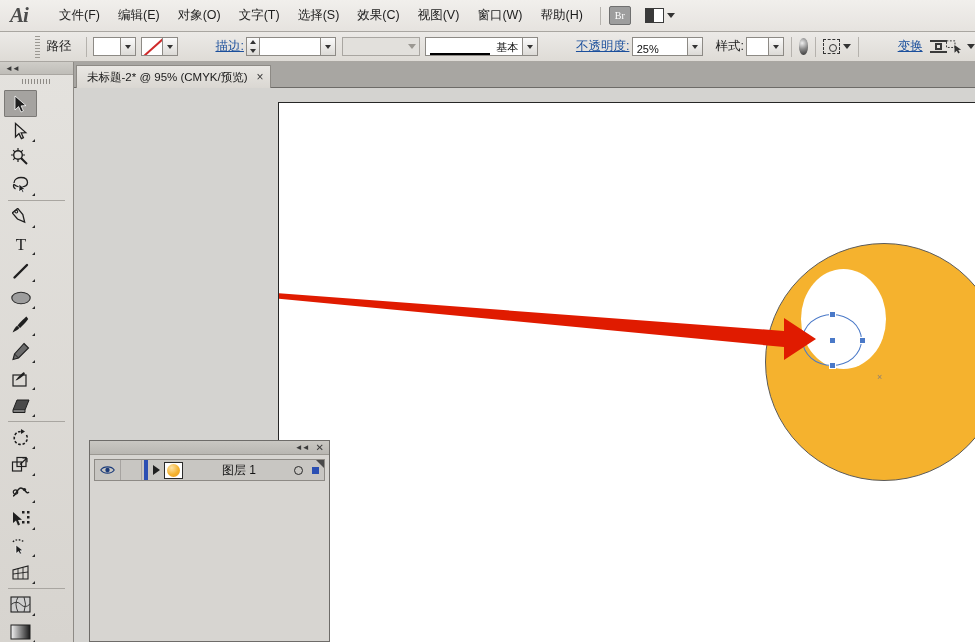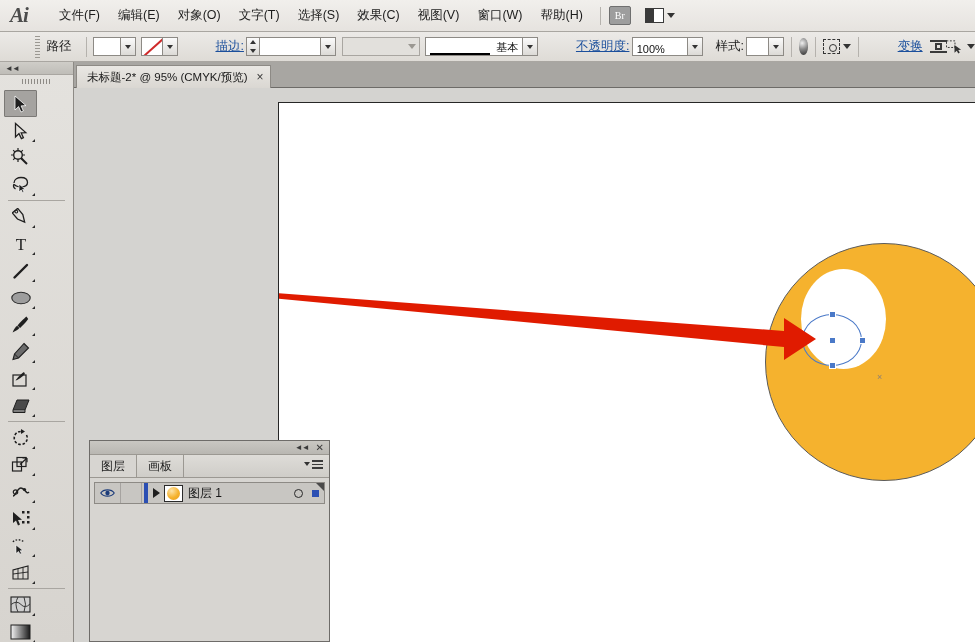--- a/index.html
+++ b/index.html
@@ -240,21 +240,21 @@
   }
   .tri-right { width:0;height:0;border-top:5px solid transparent;border-bottom:5px solid transparent;border-left:7px solid #1f1f1f; }
   .lr-thumb {
     width: 19px; height: 17px; border: 1px solid #2a2a2a; background: #fff;
     display: flex; align-items: center; justify-content: center; margin-right: 5px;
   }
   .lr-thumb i {
     display:block; width: 13px; height: 13px; border-radius: 50%;
     background: radial-gradient(circle at 36% 30%, #fde3a8 0%, #f5b22e 55%, #e89a17 100%);
   }
-  .lr-name { flex: 1; white-space: nowrap; }
+  .lr-name { flex: 1; white-space: nowrap; text-align: center; }
   .lr-target { width: 16px; display: flex; align-items: center; justify-content: center; }
   .lr-circle { width: 9px; height: 9px; border: 1.5px solid #2a2a2a; border-radius: 50%; }
   .lr-sel { width: 18px; display: flex; align-items: center; justify-content: center; }
   .lr-sq { width: 7px; height: 7px; background: #2b4fb3; }
   .lr-corner {
     position: absolute; right: 0; top: 0;
     width: 0; height: 0; border-top: 8px solid #4a4a4a; border-left: 8px solid transparent;
   }
 </style>
 </head>
@@ -326,21 +326,21 @@
         <span>基本</span>
       </div>
       <div class="dd-btn">
           <span class="caret-sm"></span>
         </div>
     </div>
     <div style="width:10px"></div>
     <div class="cb-link">不透明度:</div>
     <div style="width:4px"></div>
     <div style="display:flex">
-      <div class="field" style="width:56px">100%</div>
+      <div class="field" style="width:56px">25%</div>
       <div class="dd-btn">
           <span class="caret-sm"></span>
         </div>
     </div>
     <div style="width:10px"></div>
     <div class="cb-label">样式:</div>
     <div style="width:4px"></div>
     <div style="display:flex">
       <div class="swatch-box" style="width:23px"></div>
       <div class="dd-btn">
@@ -571,32 +571,20 @@
       <svg class="red-arrow" width="697" height="540" viewBox="0 0 697 540">
         <path d="M-18 189 L505 228 L505 215 L537 236 L505 257 L505 244 L-18 194 Z" fill="#e01b00"></path>
       </svg>
     </div>
   </div>
 
   <div class="layers-panel">
     <div class="lp-titlebar">
       <span class="lp-mini">◄◄</span>
       <span class="lp-close">✕</span>
-    </div>
-    <div class="lp-tabs">
-      <div class="lp-tab active">图层</div>
-      <div class="lp-tab">画板</div>
-      <div class="lp-menu">
-        <span class="caret-sm"></span>
-        <span class="lines">
-            <i></i>
-            <i></i>
-            <i></i>
-          </span>
-      </div>
     </div>
     <div class="lp-body">
       <div class="layer-row" style="position:relative">
         <span class="lr-eye">
           <svg width="15" height="10" viewBox="0 0 15 10">
             <path d="M0.8 5 C3.5 0.8 11.5 0.8 14.2 5 C11.5 9.2 3.5 9.2 0.8 5 Z" fill="none" stroke="#1b3b7a" stroke-width="1.2"></path>
             <circle cx="7.5" cy="5" r="2.2" fill="#1b3b7a"></circle>
           </svg>
         </span>
         <span class="lr-lock"></span>

